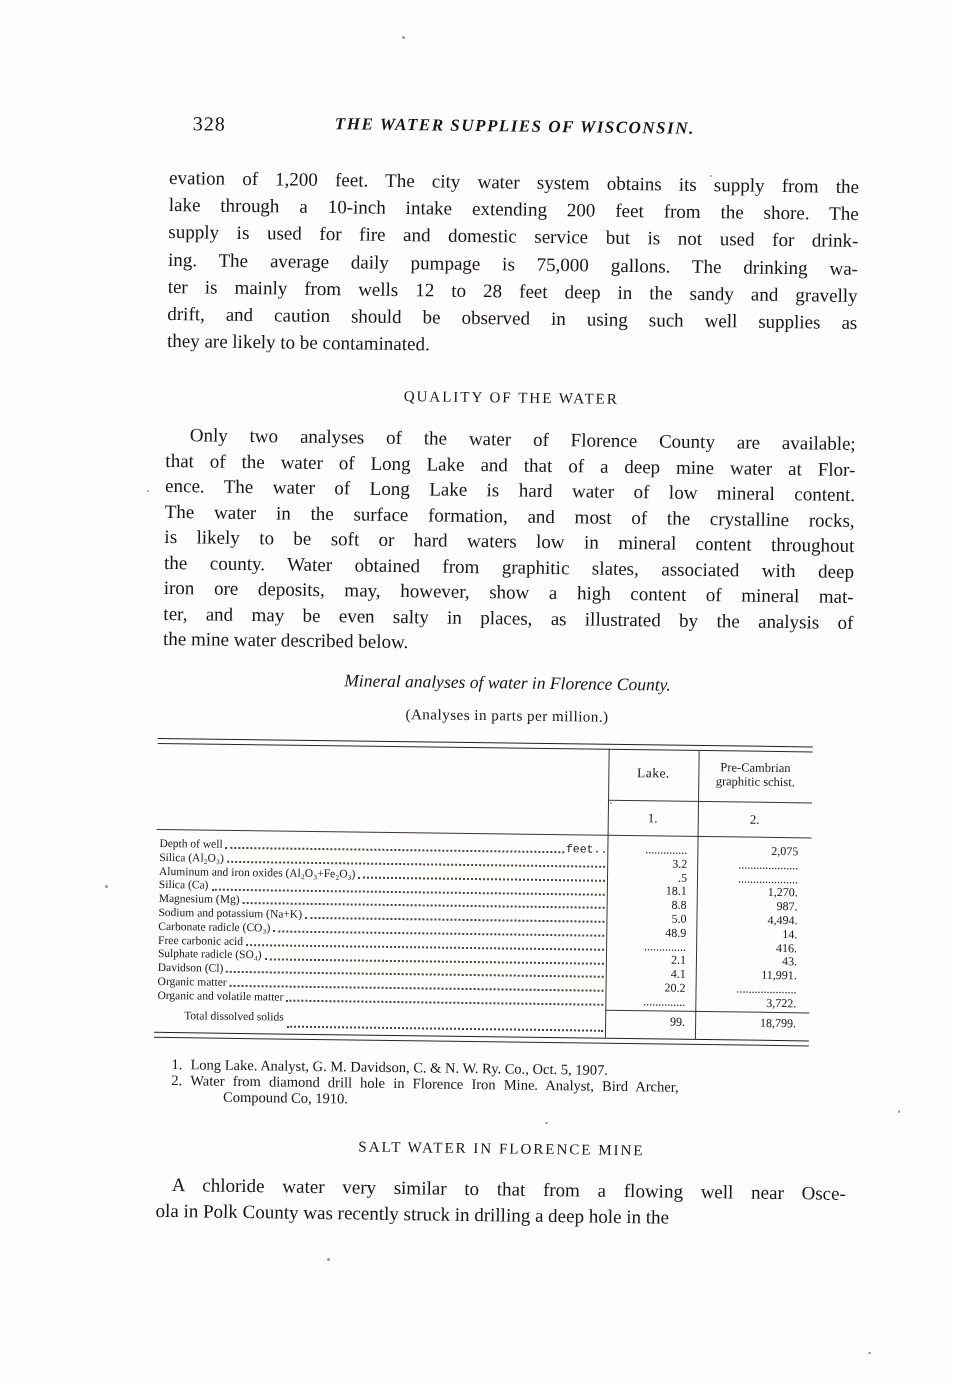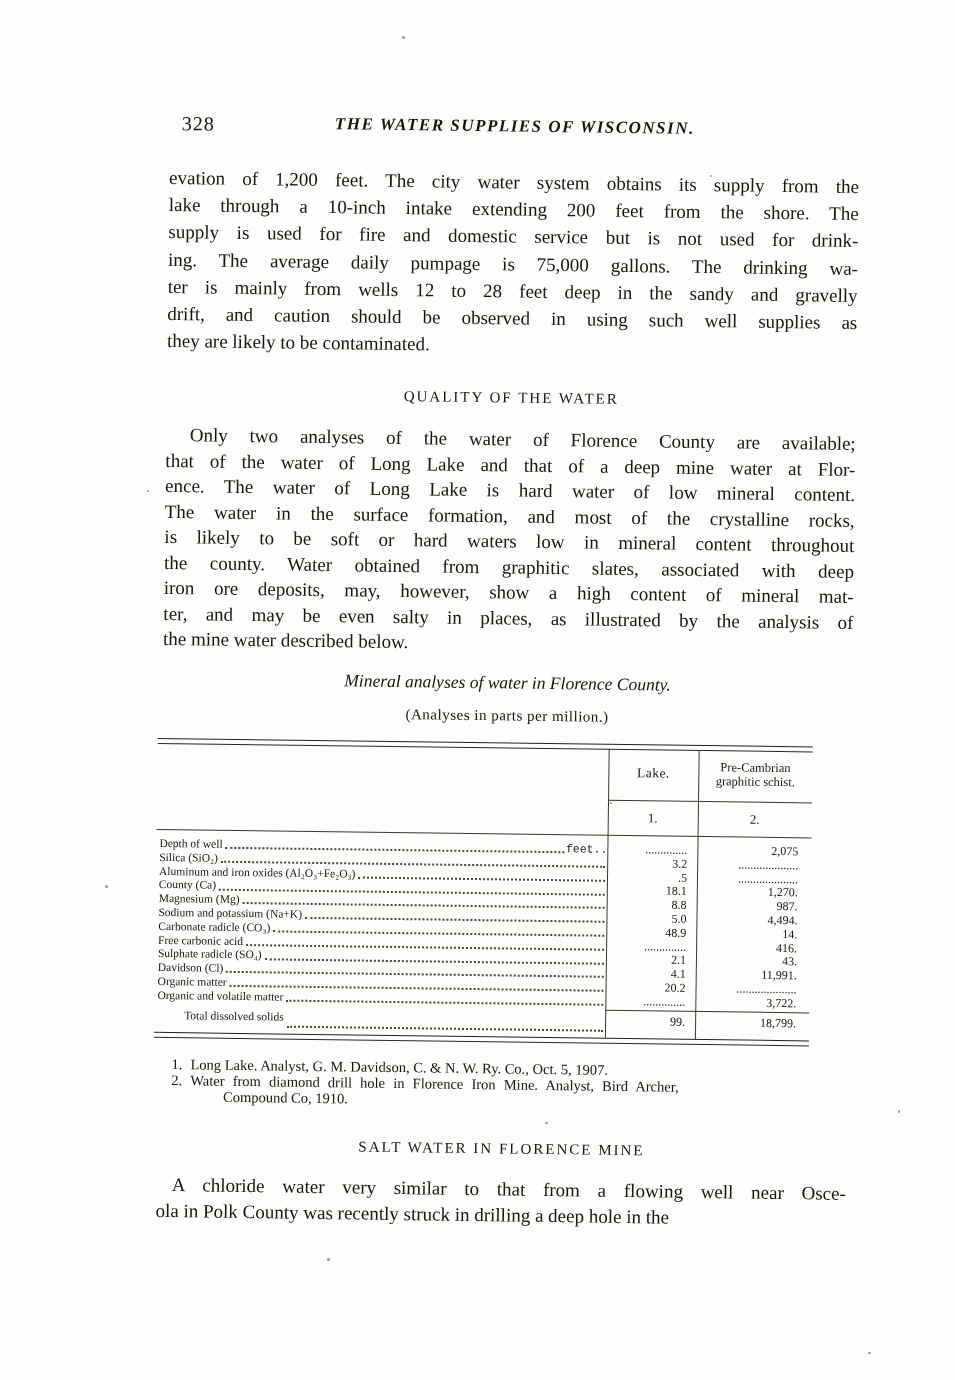--- a/index.html
+++ b/index.html
@@ -8,21 +8,21 @@
     background:#fdfdfb;
     font-family:"Liberation Serif","DejaVu Serif",serif;
     color:#181511;
   }
   .rot{
     position:absolute;left:170px;top:112px;width:690px;
     transform:rotate(0.75deg);transform-origin:0 0;
   }
   
   .pagehead{position:relative;height:24px;}
-  .pgnum{position:absolute;left:12px;top:0;font-size:20px;letter-spacing:1px;}
+  .pgnum{position:absolute;left:23px;top:0;font-size:20px;letter-spacing:1px;}
   .runtitle{display:block;text-align:center;font-size:17px;font-style:italic;
     font-weight:bold;letter-spacing:1.5px;}
   
   .para{font-size:19px;}
   .p1{margin-top:28px;line-height:27.2px;}
   .p2{margin-top:19px;line-height:25.5px;}
   .p3{margin-top:18px;line-height:26px;}
   .jline{text-align:justify;text-align-last:justify;white-space:normal;}
   .lline{text-align:left;}
   .ind24{padding-left:24px;}
@@ -137,37 +137,37 @@
         <div class="lcell">
             <span class="lbl">Depth of well</span>
             <span class="lead"></span>
             <span class="sfx">feet..</span>
           </div>
         <div class="vcell vlake">..............</div>
         <div class="vcell vschist">2,075</div>
       </div>
       <div class="trow">
         <div class="lcell">
-            <span class="lbl">Silica (SiO₂)</span>
+            <span class="lbl">Silica (Al₂O₃)</span>
             <span class="lead"></span>
           </div>
         <div class="vcell vlake">3.2</div>
         <div class="vcell vschist">....................</div>
       </div>
       <div class="trow">
         <div class="lcell">
             <span class="lbl">Aluminum and iron oxides (Al₂O₃+Fe₂O₃)</span>
             <span class="lead"></span>
           </div>
         <div class="vcell vlake">.5</div>
         <div class="vcell vschist">....................</div>
       </div>
       <div class="trow">
         <div class="lcell">
-            <span class="lbl">County (Ca)</span>
+            <span class="lbl">Silica (Ca)</span>
             <span class="lead"></span>
           </div>
         <div class="vcell vlake">18.1</div>
         <div class="vcell vschist">1,270.</div>
       </div>
       <div class="trow">
         <div class="lcell">
             <span class="lbl">Magnesium (Mg)</span>
             <span class="lead"></span>
           </div>

